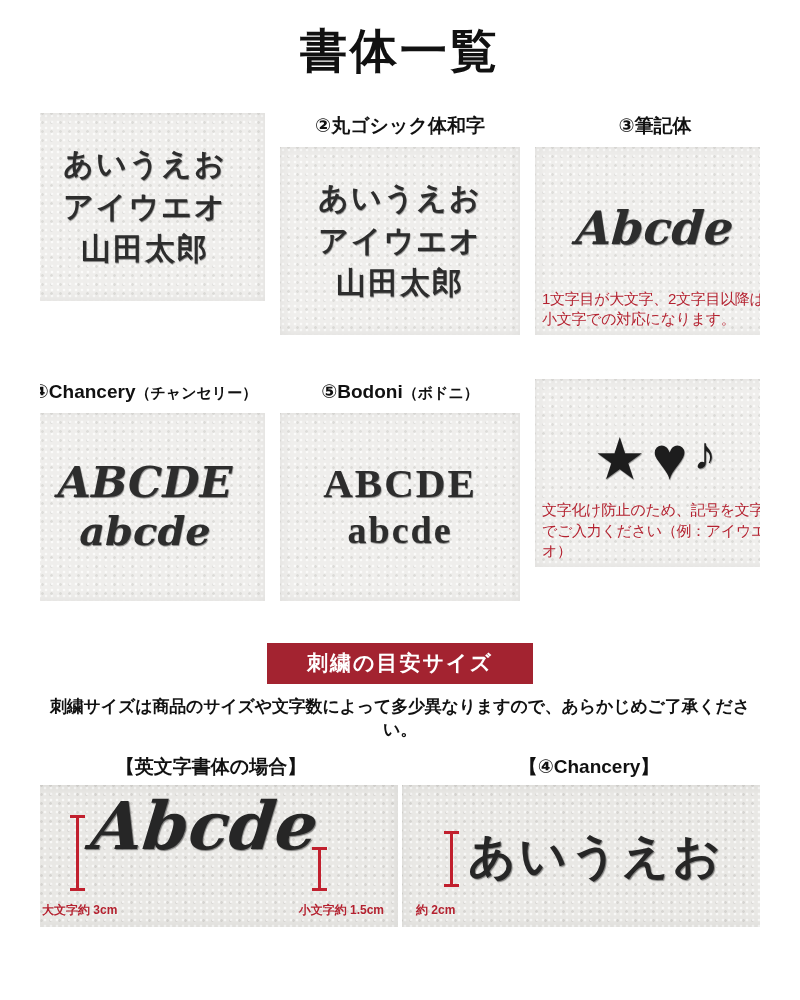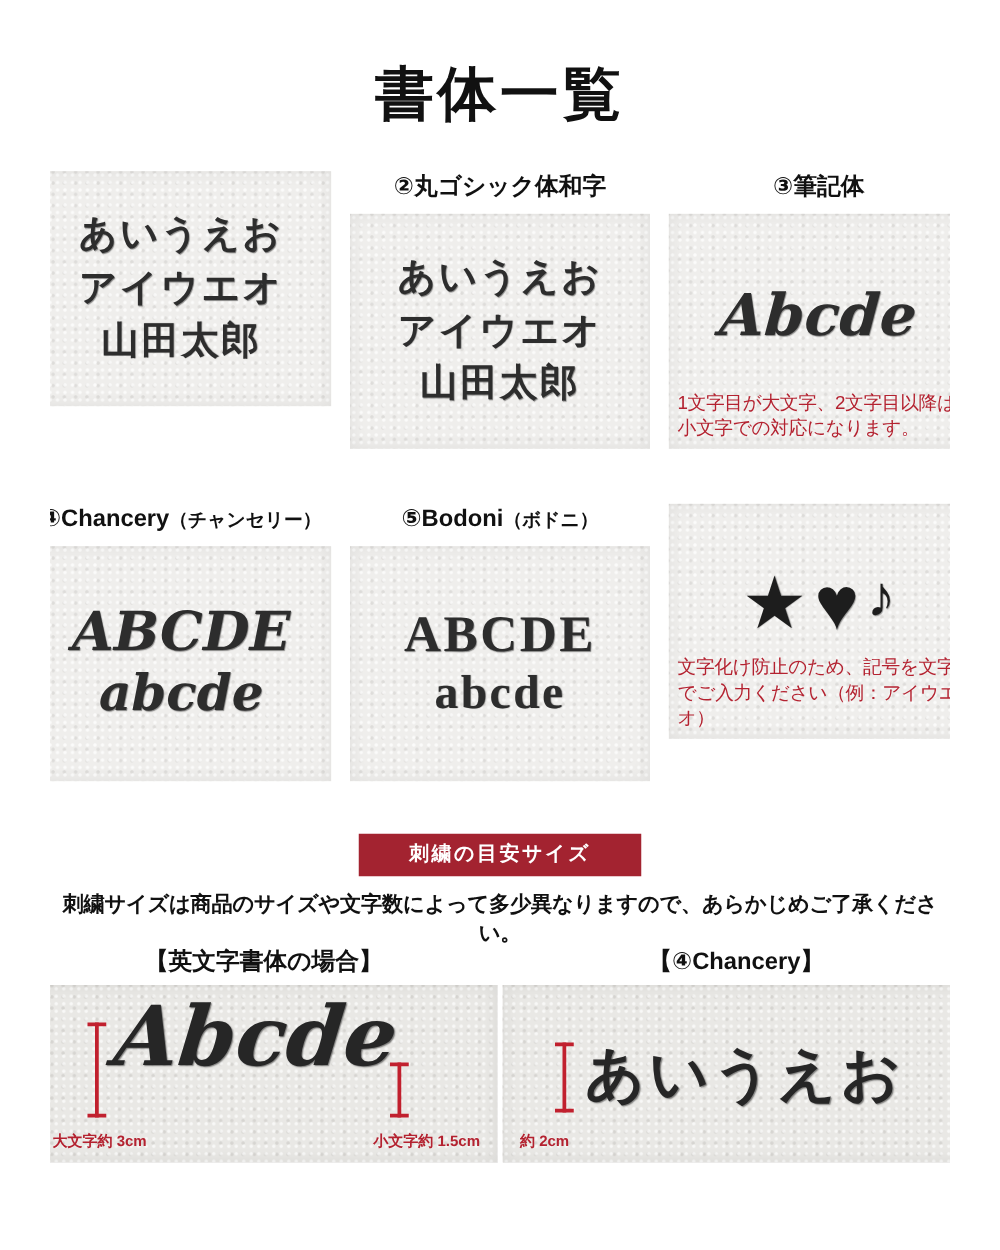--- a/index.html
+++ b/index.html
@@ -11,21 +11,21 @@
   }
   .page{
     position:relative;
     width:720px;height:1000px;
     margin:0 auto;
     background:#ffffff;
     font-family:"Liberation Sans","DejaVu Sans",sans-serif;
     color:#111;
     overflow:hidden;
     box-sizing:border-box;
-    padding-top:44px;
+    padding-top:20px;
   }
   .page-title{
     text-align:center;
     font-size:47px;
     font-weight:900;
     letter-spacing:3px;
     line-height:1.3;
     margin:0 0 32px 0;
   }
   .grid3{
@@ -122,37 +122,38 @@
     font-weight:normal;
     line-height:1.38;
     letter-spacing:-.3px;
     text-align:left;
   }
   .size-banner-wrap{margin-top:42px;text-align:center;}
   .size-banner{
     display:inline-block;
     background:var(--banner-red);
     color:#ffffff;
-    font-size:16px;
+    font-size:21px;
     font-weight:bold;
     letter-spacing:2px;
     padding:6px 40px 7px 40px;
   }
   .size-notice{
     margin-top:11px;
     text-align:center;
     font-size:17px;
     font-weight:bold;
     letter-spacing:-.2px;
   }
   .measure-grid{
     display:grid;
     grid-template-columns:repeat(2,374px);
     column-gap:4px;
     justify-content:center;
+    margin-top:14px;
   }
   .measure-header{
     text-align:center;
     font-size:19px;
     font-weight:bold;
     height:24px;line-height:24px;
     margin-bottom:6px;
   }
   .photo{
     position:relative;

